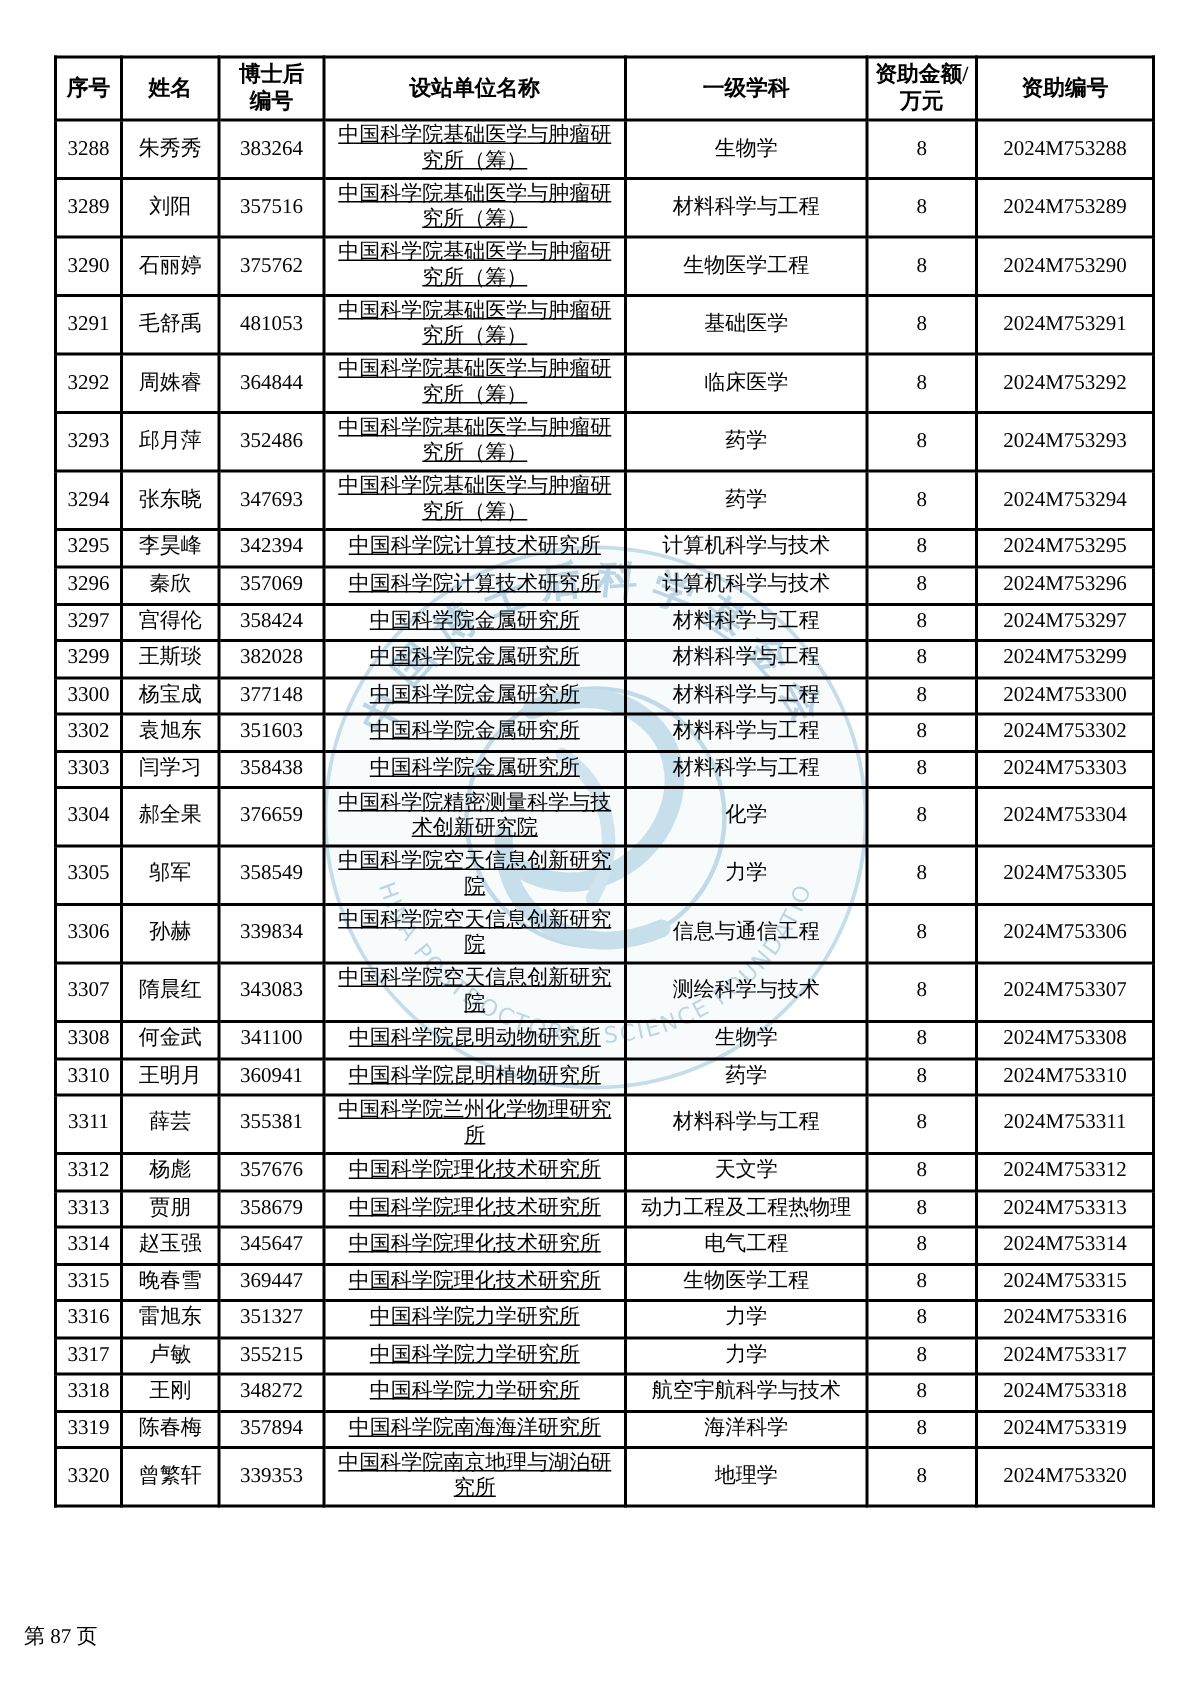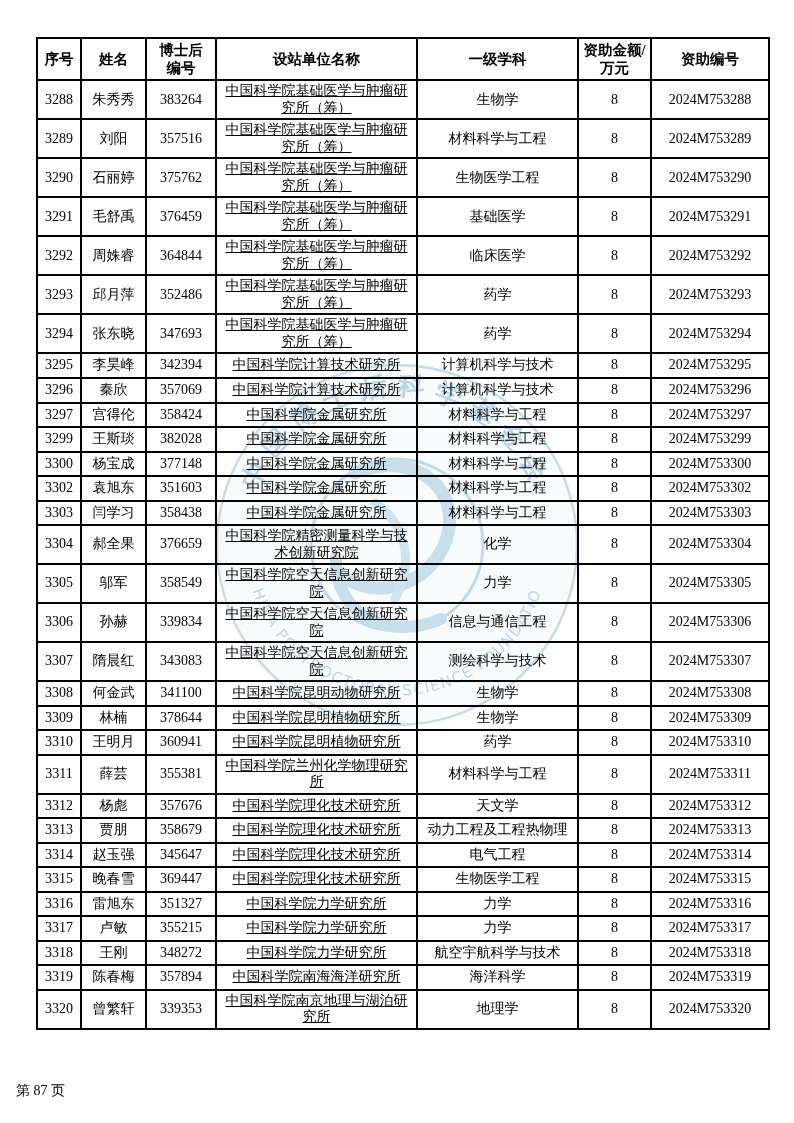--- a/index.html
+++ b/index.html
@@ -126,21 +126,21 @@
           <td class="c1">石丽婷</td>
           <td class="c2">375762</td>
           <td class="c3">中国科学院基础医学与肿瘤研究所（筹）</td>
           <td class="c4">生物医学工程</td>
           <td class="c5">8</td>
           <td class="c6">2024M753290</td>
         </tr>
         <tr>
           <td class="c0">3291</td>
           <td class="c1">毛舒禹</td>
-          <td class="c2">376459</td>
+          <td class="c2">481053</td>
           <td class="c3">中国科学院基础医学与肿瘤研究所（筹）</td>
           <td class="c4">基础医学</td>
           <td class="c5">8</td>
           <td class="c6">2024M753291</td>
         </tr>
         <tr>
           <td class="c0">3292</td>
           <td class="c1">周姝睿</td>
           <td class="c2">364844</td>
           <td class="c3">中国科学院基础医学与肿瘤研究所（筹）</td>
@@ -268,29 +268,20 @@
         <tr>
           <td class="c0">3308</td>
           <td class="c1">何金武</td>
           <td class="c2">341100</td>
           <td class="c3">中国科学院昆明动物研究所</td>
           <td class="c4">生物学</td>
           <td class="c5">8</td>
           <td class="c6">2024M753308</td>
         </tr>
         <tr>
-          <td class="c0">3309</td>
-          <td class="c1">林楠</td>
-          <td class="c2">378644</td>
-          <td class="c3">中国科学院昆明植物研究所</td>
-          <td class="c4">生物学</td>
-          <td class="c5">8</td>
-          <td class="c6">2024M753309</td>
-        </tr>
-        <tr>
           <td class="c0">3310</td>
           <td class="c1">王明月</td>
           <td class="c2">360941</td>
           <td class="c3">中国科学院昆明植物研究所</td>
           <td class="c4">药学</td>
           <td class="c5">8</td>
           <td class="c6">2024M753310</td>
         </tr>
         <tr>
           <td class="c0">3311</td>

